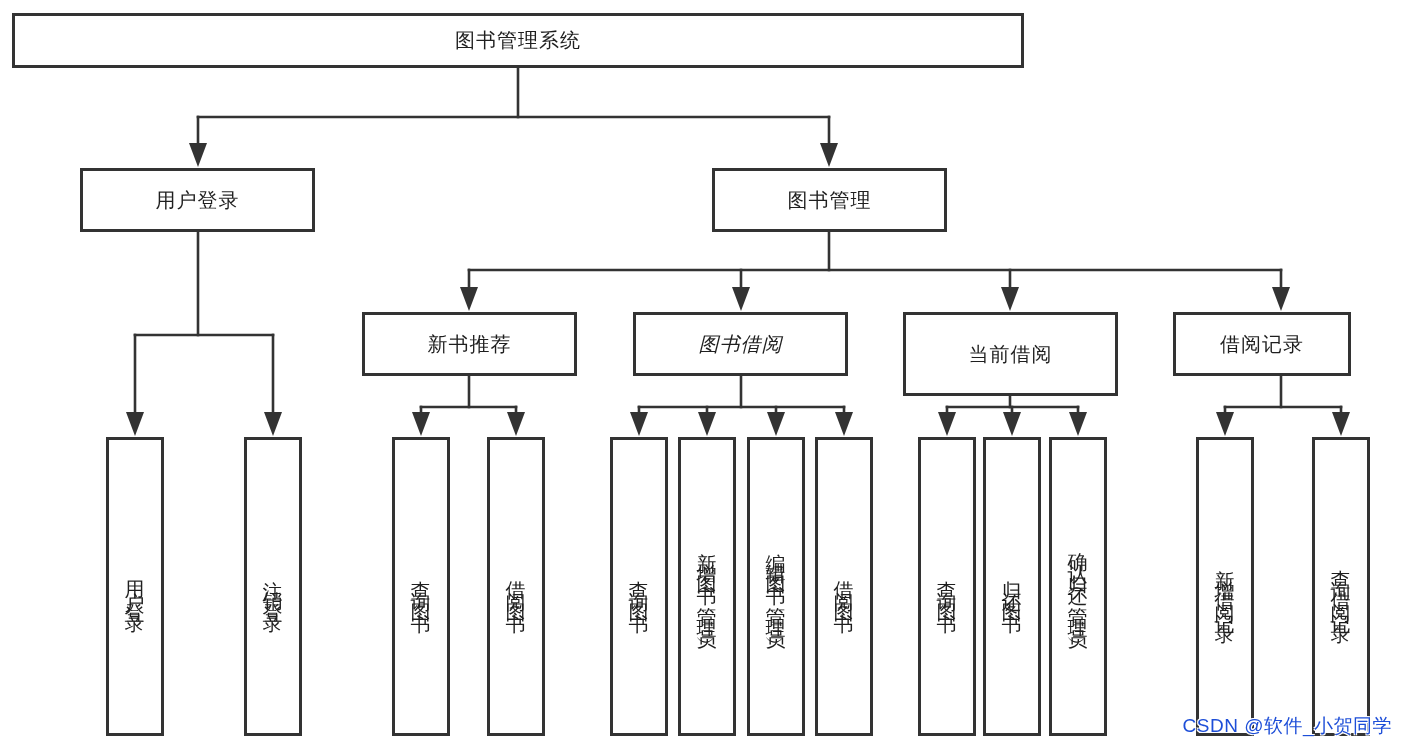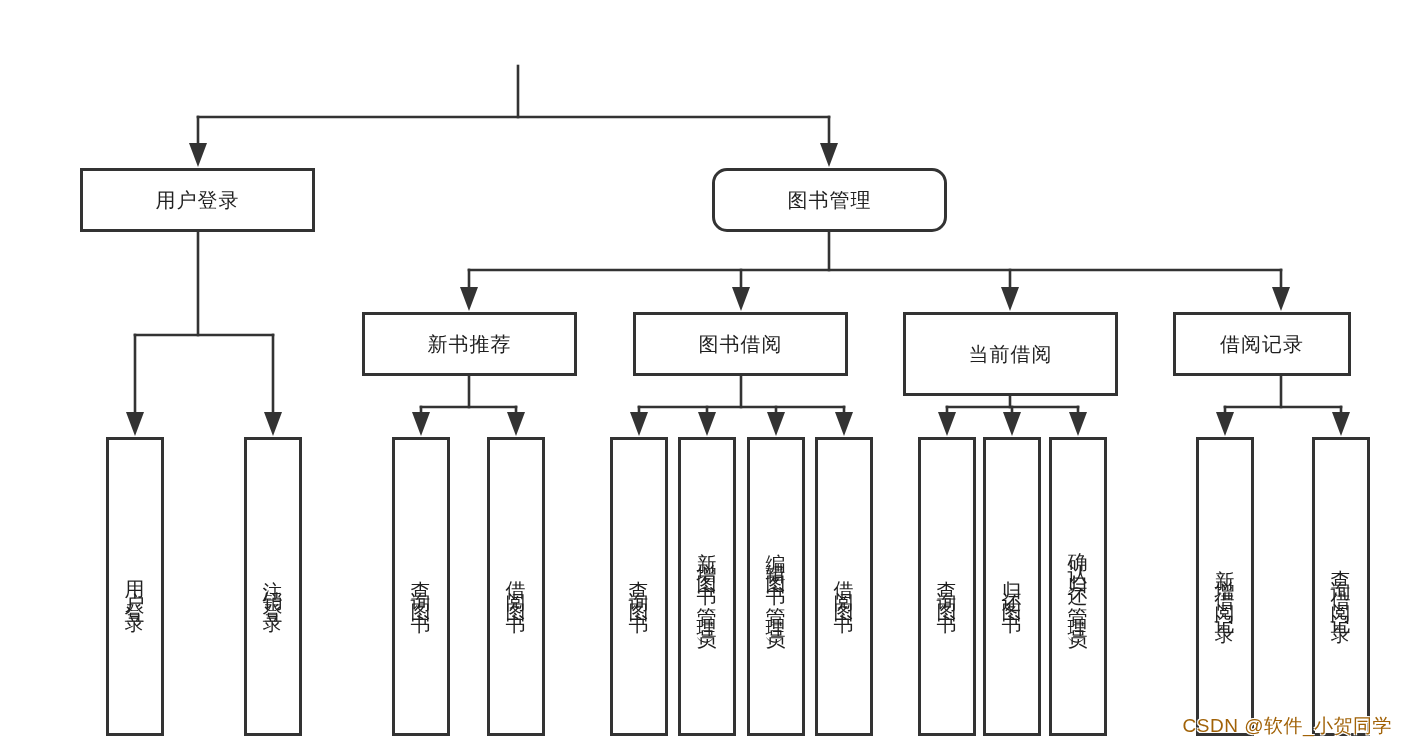--- a/index.html
+++ b/index.html
@@ -45,21 +45,21 @@
     font-size: 20px;
     line-height: 1;
     white-space: nowrap;
   }
   .watermark {
     position: absolute;
     right: 13px;
     bottom: 8px;
     z-index: 3;
     font-size: 19px;
-    color: #a16207;
+    color: #1d4ed8;
     letter-spacing: 0.5px;
     white-space: nowrap;
     text-shadow: 1px 1px 0 #ffffff, -1px -1px 0 #ffffff, 1px -1px 0 #ffffff, -1px 1px 0 #ffffff;
   }
 </style>
 </head>
 <body>
 
 <div class="stage">
 
@@ -122,26 +122,27 @@
       <polygon points="767,412 785,412 776,436"></polygon>
       <polygon points="835,412 853,412 844,436"></polygon>
       <polygon points="938,412 956,412 947,436"></polygon>
       <polygon points="1003,412 1021,412 1012,436"></polygon>
       <polygon points="1069,412 1087,412 1078,436"></polygon>
       <polygon points="1216,412 1234,412 1225,436"></polygon>
       <polygon points="1332,412 1350,412 1341,436"></polygon>
     </g>
   </svg>
 
+  <div class="box hbox" style="left:12px; top:13px; width:1012px; height:55px;">图书管理系统</div>
 
   <div class="box hbox" style="left:80px; top:168px; width:235px; height:64px;">用户登录</div>
-  <div class="box hbox" style="left:712px; top:168px; width:235px; height:64px;border-radius:15px;">图书管理</div>
+  <div class="box hbox" style="left:712px; top:168px; width:235px; height:64px;">图书管理</div>
 
   <div class="box hbox" style="left:362px; top:312px; width:215px; height:64px;">新书推荐</div>
-  <div class="box hbox" style="left:633px; top:312px; width:215px; height:64px;">图书借阅</div>
+  <div class="box hbox" style="left:633px; top:312px; width:215px; height:64px;font-style:italic;">图书借阅</div>
   <div class="box hbox" style="left:903px; top:312px; width:215px; height:84px;">当前借阅</div>
   <div class="box hbox" style="left:1173px; top:312px; width:178px; height:64px;">借阅记录</div>
 
   <div class="box leaf" style="left:106px; top:437px; width:58px; height:299px;">用户登录</div>
   <div class="box leaf" style="left:244px; top:437px; width:58px; height:299px;">注销登录</div>
 
   <div class="box leaf" style="left:392px; top:437px; width:58px; height:299px;">查询图书</div>
   <div class="box leaf" style="left:487px; top:437px; width:58px; height:299px;">借阅图书</div>
 
   <div class="box leaf" style="left:610px; top:437px; width:58px; height:299px;">查询图书</div>

